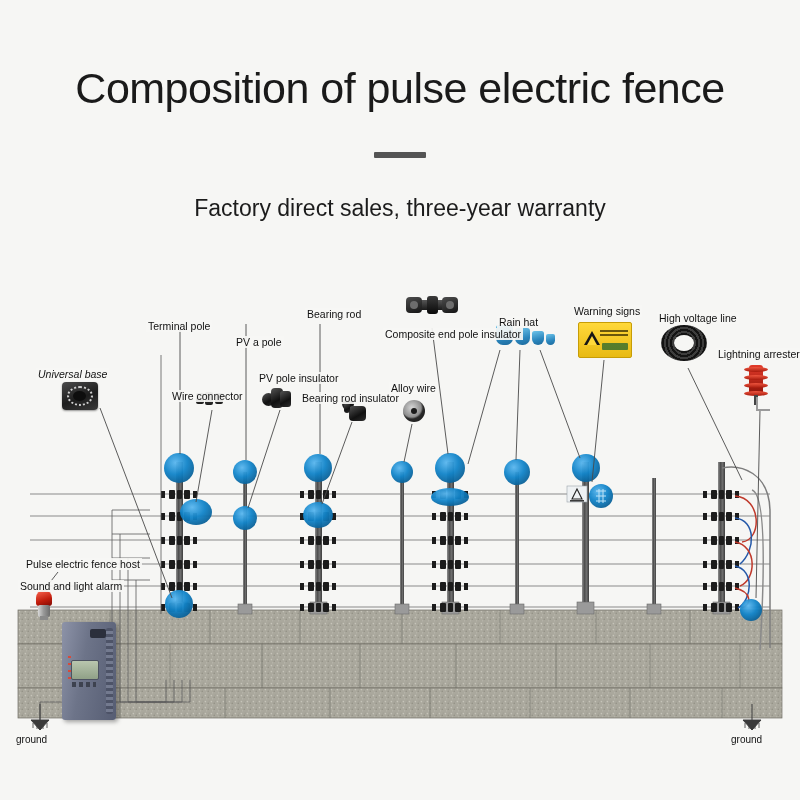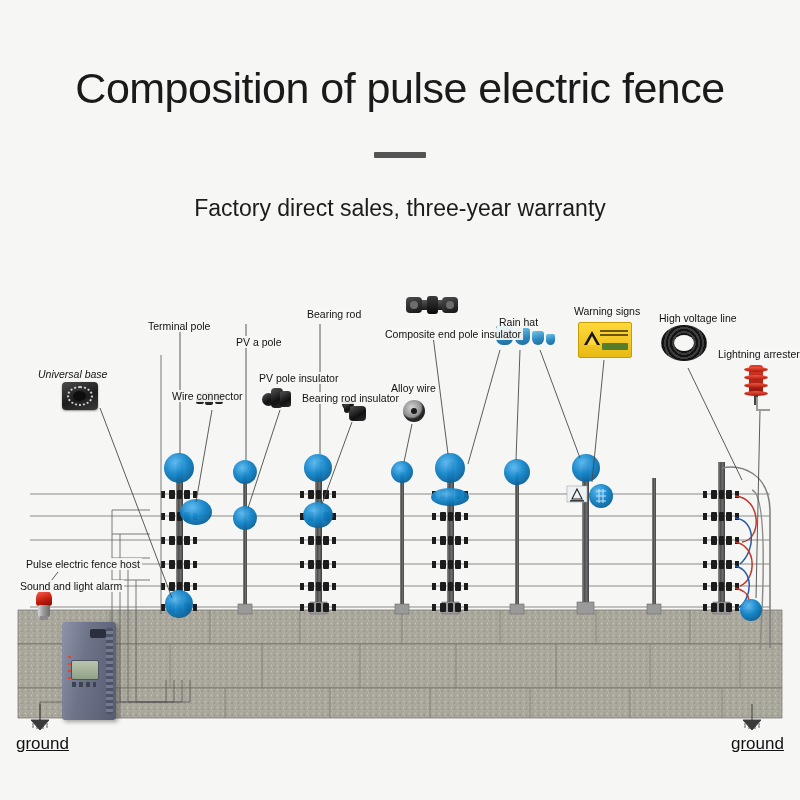--- a/index.html
+++ b/index.html
@@ -212,22 +212,22 @@
     position:absolute;left:6px;top:34px;width:3px;height:26px;
     background:repeating-linear-gradient(180deg,#d84a3a 0 2px,transparent 2px 7px);
   }
   .host .btns{
     position:absolute;left:10px;top:60px;width:24px;height:5px;
     background:repeating-linear-gradient(90deg,#3d424f 0 4px,transparent 4px 7px);
   }
 
   
   .gnd-lbl{
-    position:absolute;font-size:17px;color:#111;white-space:nowrap;
-    background:rgba(246,246,244,.92);padding:0 2px;text-decoration:underline;
+    position:absolute;font-size:10px;color:#111;white-space:nowrap;
+    background:rgba(246,246,244,.92);padding:0 2px;
   }
 </style>
 </head>
 <body>
 
 <div id="stage">
 
   <div class="title">Composition of pulse electric fence</div>
   <div class="rule"></div>
   <div class="subtitle">Factory direct sales, three-year warranty</div>

